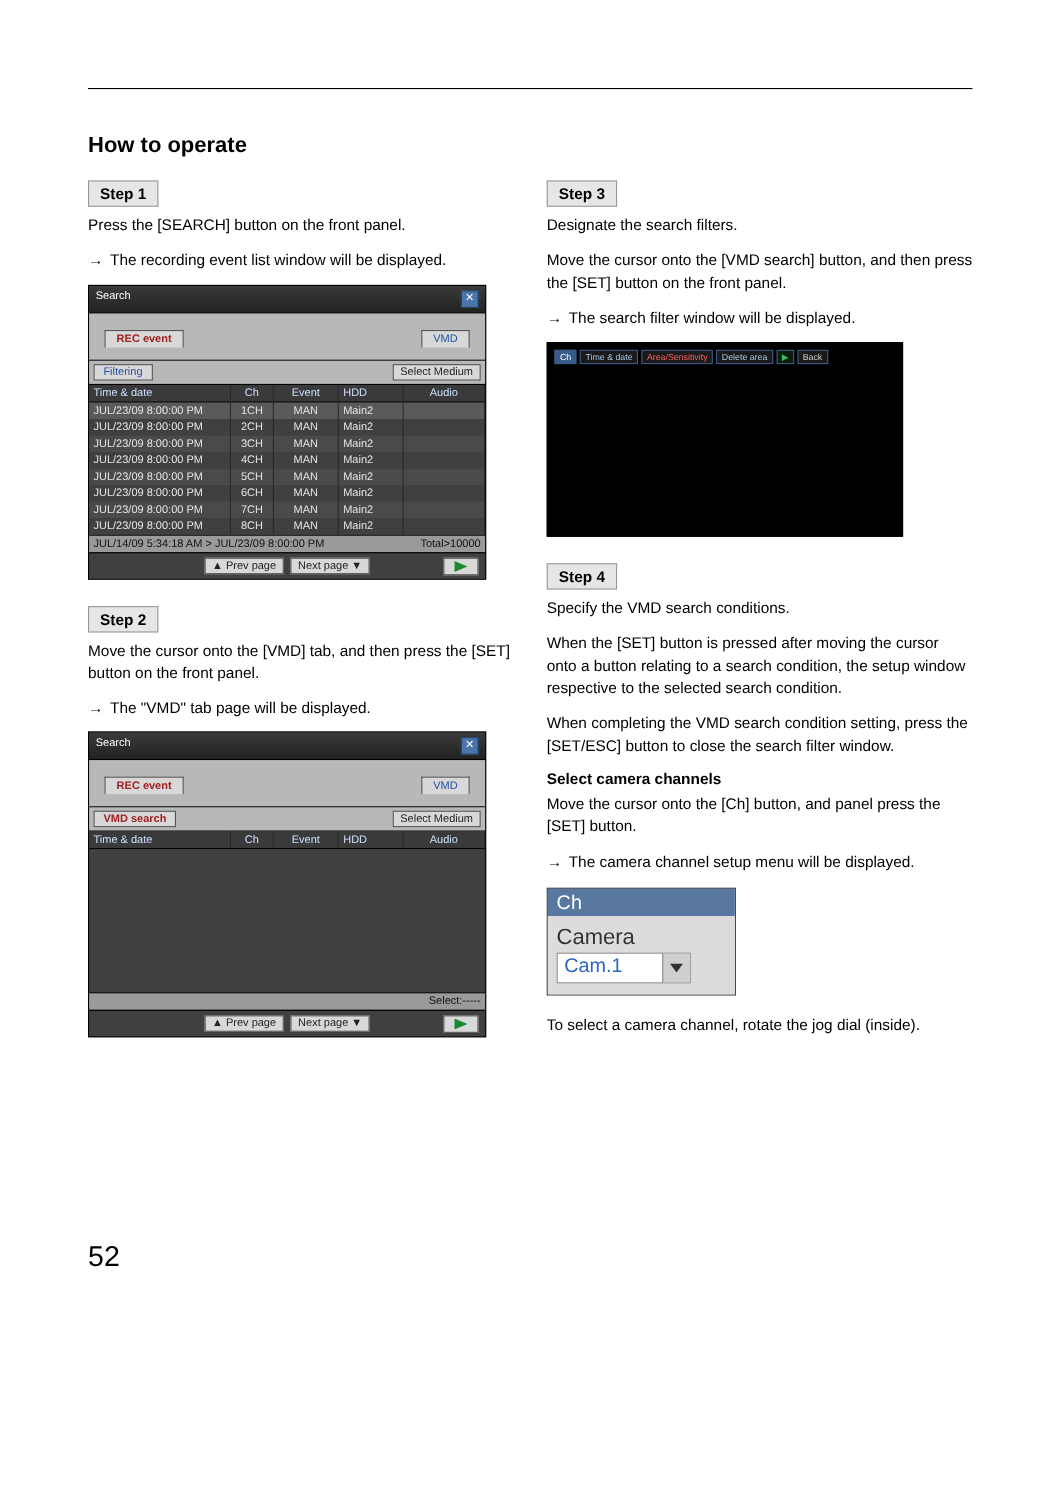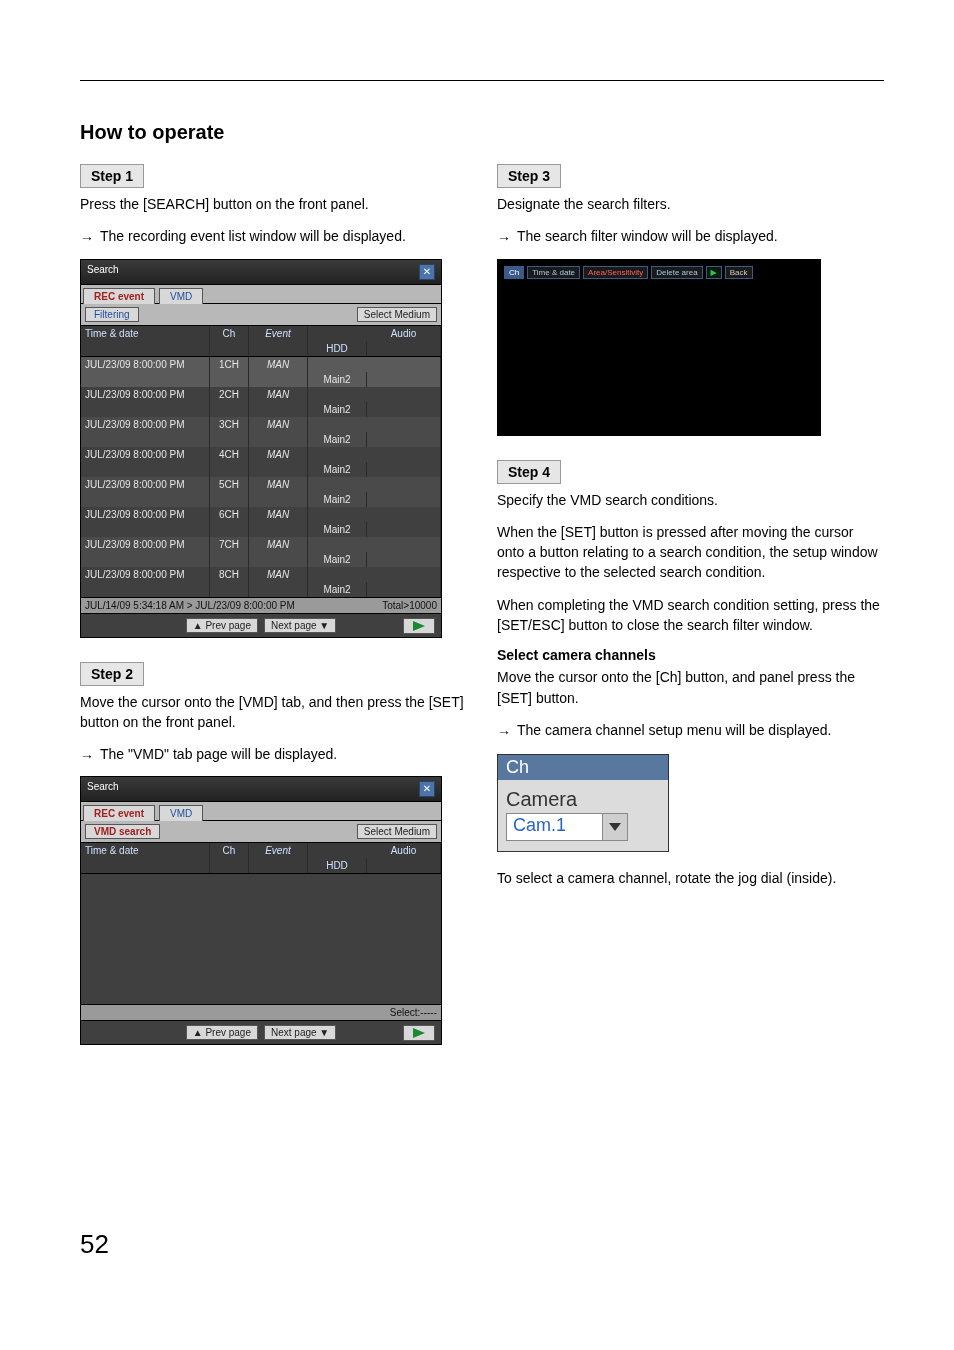--- a/index.html
+++ b/index.html
@@ -81,23 +81,24 @@
     width: 14px; height: 14px;
     background: #4a74aa;
     color: #fff;
     text-align: center;
     line-height: 14px;
     font-size: 10px;
     border: 1px solid #2a4466;
   }
   .tabrow {
     background: #b8b8b8;
-    padding: 0;
+    padding: 12px;
     display: flex;
     border-bottom: 1px solid #000;
+    justify-content: space-between;
   }
   .tab {
     border: 1px solid #555;
     padding: 2px 10px;
     margin: 3px 2px -1px 2px;
     font-size: 10px;
     background: #c8c8c8;
     color: #333;
     border-bottom: none;
   }
@@ -133,22 +134,22 @@
     color: #cfe0ff;
     font-size: 10px;
     border-bottom: 1px solid #000;
   }
   .gridhead > div, .gridrow > div {
     padding: 2px 4px;
     border-right: 1px solid #2a2a2a;
   }
   .c-td { width: 120px; color:#cfe0ff;}
   .c-ch { width: 30px; text-align:center;}
-  .c-ev { width: 50px; text-align:center;font-style:italic;}
-  .c-hdd { width: 50px; text-align:center;margin-top:15px;}
+  .c-ev { width: 50px; text-align:center;}
+  .c-hdd { width: 50px; text-align:left;}
   .c-au { flex:1; text-align:center;}
   .gridbody { }
   .gridrow {
     display: flex;
     font-size: 10px;
     color: #dfe6d0;
   }
   .gridrow:nth-child(odd){ background:#4a4a4a;}
   .gridrow:nth-child(even){ background:#404040;}
   .gridrow .c-td { color:#e6e6e6;}
@@ -416,20 +417,21 @@
         </div>
       </div>
 
     </div>
 
     <div class="col">
 
       
       <div class="step-label">Step 3</div>
       <div class="body-text">Designate the search filters.</div>
+      <div class="body-text">Move the cursor onto the [VMD search] button, and then press the [SET] button on the front panel.</div>
       <div class="body-text arrow-line">
         <span class="arrow">→</span>
           <span>The search filter window will be displayed.</span>
       </div>
 
       <div class="darkwin">
         <div class="filterbar">
           <span class="fbtn ch">Ch</span>
           <span class="fbtn">Time &amp; date</span>
           <span class="fbtn red">Area/Sensitivity</span>

